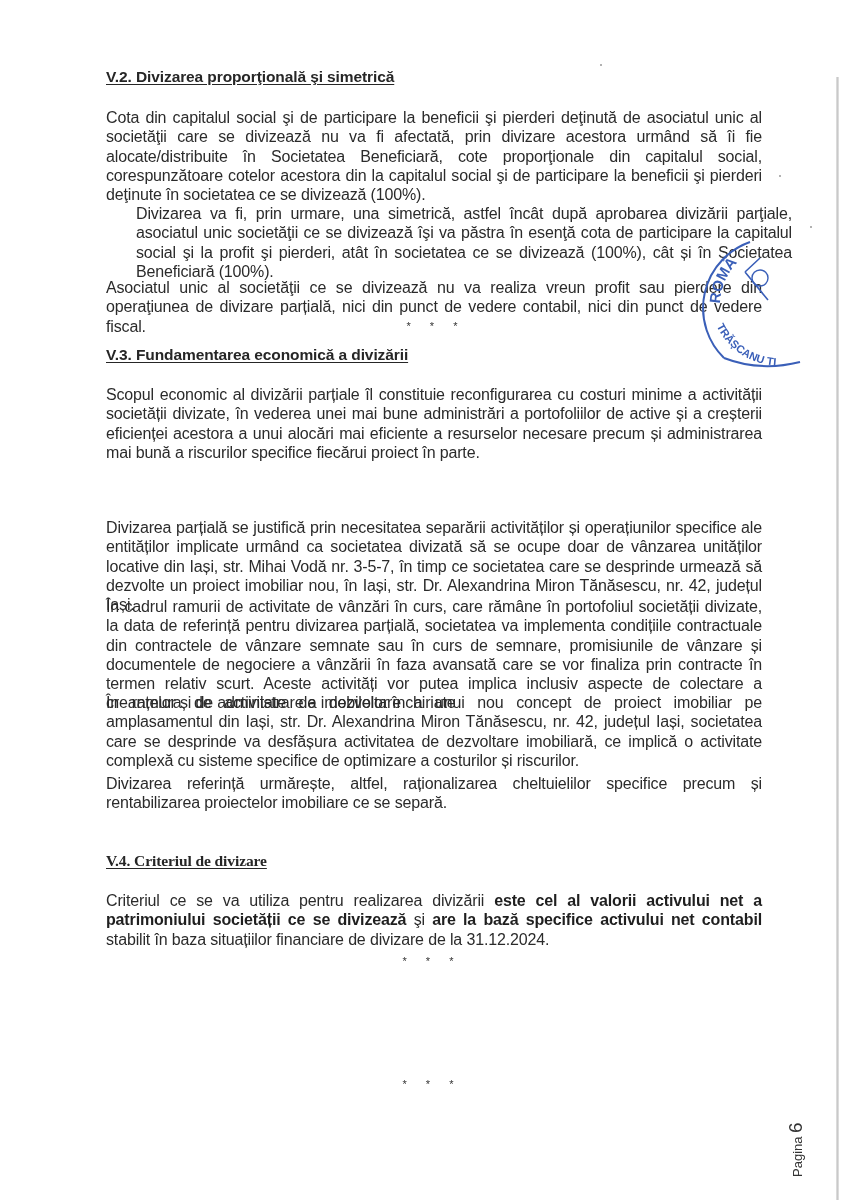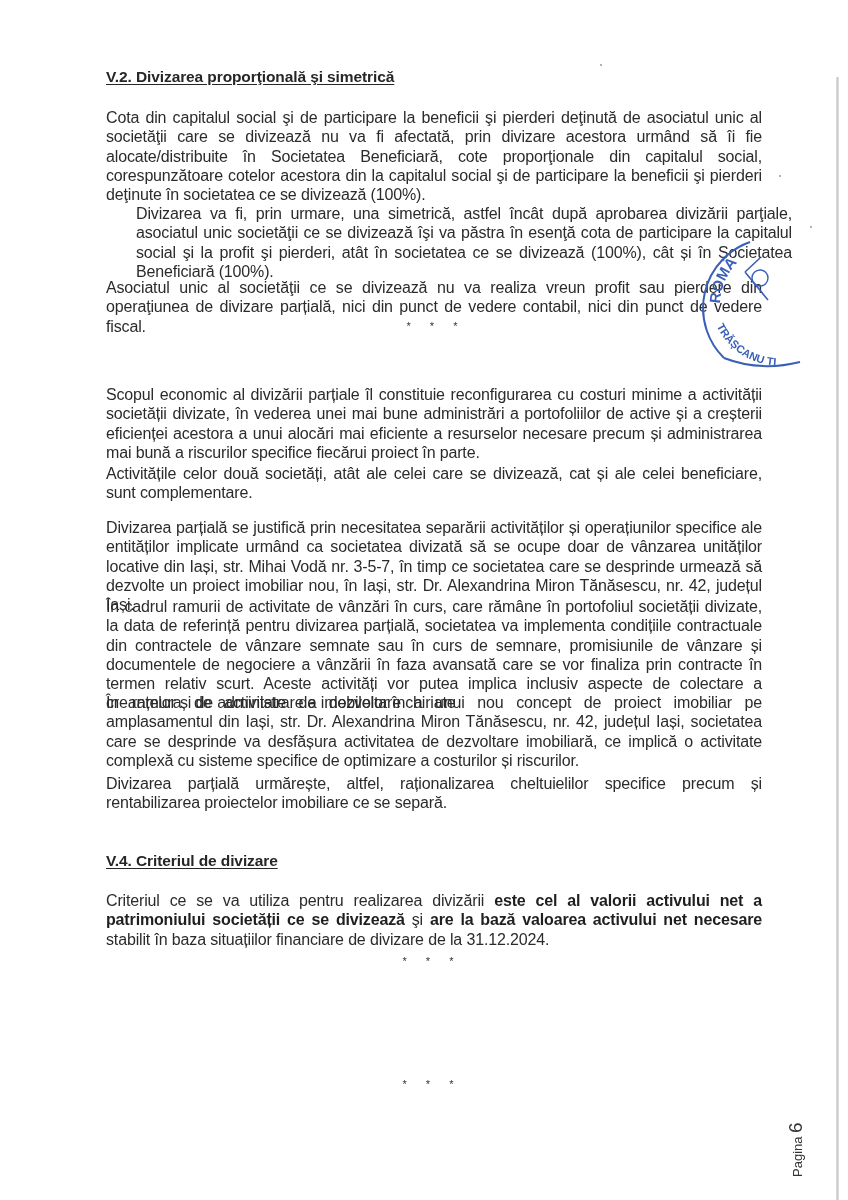--- a/index.html
+++ b/index.html
@@ -41,30 +41,30 @@
 
 <div class="page">
   <div class="right-edge"></div>
 
   <div class="blk heading" style="top:66px;">V.2. Divizarea proporţională şi simetrică</div>
   <div class="blk para" style="top:106px;">Cota din capitalul social şi de participare la beneficii şi pierderi deţinută de asociatul unic al societăţii care se divizează nu va fi afectată, prin divizare acestora urmând să îi fie alocate/distribuite în Societatea Beneficiară, cote proporţionale din capitalul social, corespunzătoare cotelor acestora din la capitalul social şi de participare la beneficii şi pierderi deţinute în societatea ce se divizează (100%).</div>
   <div class="blk para" style="top:202px;margin-left:30px;">Divizarea va fi, prin urmare, una simetrică, astfel încât după aprobarea divizării parţiale, asociatul unic societăţii ce se divizează îşi va păstra în esenţă cota de participare la capitalul social şi la profit şi pierderi, atât în societatea ce se divizează (100%), cât și în Societatea Beneficiară (100%).</div>
   <div class="blk para" style="top:276px;">Asociatul unic al societăţii ce se divizează nu va realiza vreun profit sau pierdere din operaţiunea de divizare parțială, nici din punct de vedere contabil, nici din punct de vedere fiscal.</div>
   <div class="stars" style="left:386px; top:318px;">* * *</div>
 
+  <div class="blk heading" style="top:344px;">V.3. Fundamentarea economică a divizării</div>
   <div class="blk para" style="top:383px;">Scopul economic al divizării parțiale îl constituie reconfigurarea cu costuri minime a activității societății divizate, în vederea unei mai bune administrări a portofoliilor de active și a creșterii eficienței acestora a unui alocări mai eficiente a resurselor necesare precum și administrarea mai bună a riscurilor specifice fiecărui proiect în parte.</div>
-  <div class="blk para" style="top:462px;">Activitățile celor două societăți, atât ale celei care se divizează, cat și ale celei beneficiare, sunt complementare.</div>
   <div class="blk para" style="top:516px;">Divizarea parțială se justifică prin necesitatea separării activităților și operațiunilor specifice ale entităților implicate urmând ca societatea divizată să se ocupe doar de vânzarea unităților locative din Iași, str. Mihai Vodă nr. 3-5-7, în timp ce societatea care se desprinde urmează să dezvolte un proiect imobiliar nou, în Iași, str. Dr. Alexandrina Miron Tănăsescu, nr. 42, județul Iași.</div>
   <div class="blk para" style="top:595px;">În cadrul ramurii de activitate de vânzări în curs, care rămâne în portofoliul societății divizate, la data de referință pentru divizarea parțială, societatea va implementa condițiile contractuale din contractele de vânzare semnate sau în curs de semnare, promisiunile de vânzare și documentele de negociere a vânzării în faza avansată care se vor finaliza prin contracte în termen relativ scurt. Aceste activități vor putea implica inclusiv aspecte de colectare a creanțelor și de administrare a imobilelor închiriate</div>
   <div class="blk para" style="top:691px;">În ramura de activitate de dezvoltare a unui nou concept de proiect imobiliar pe amplasamentul din Iași, str. Dr. Alexandrina Miron Tănăsescu, nr. 42, județul Iași, societatea care se desprinde va desfășura activitatea de dezvoltare imobiliară, ce implică o activitate complexă cu sisteme specifice de optimizare a costurilor și riscurilor.</div>
-  <div class="blk para" style="top:772px;">Divizarea parțială urmărește, altfel, raționalizarea cheltuielilor specifice precum și rentabilizarea proiectelor imobiliare ce se separă.</div>
+  <div class="blk para" style="top:772px;">Divizarea referință urmărește, altfel, raționalizarea cheltuielilor specifice precum și rentabilizarea proiectelor imobiliare ce se separă.</div>
 
-  <div class="blk heading" style="top:850px;">V.4. Criteriul de divizare</div>
+  <div class="blk heading" style="top:850px;font-family:Liberation Serif, serif;">V.4. Criteriul de divizare</div>
   <div class="blk para" style="top:889px;">
-    <span>Criteriul ce se va utiliza pentru realizarea divizării </span><b>este cel al valorii activului net a patrimoniului societății ce se divizează</b><span> şi </span><b>are la bază valoarea activului net necesare</b><span> stabilit în baza situațiilor financiare de divizare de la 31.12.2024.</span>
+    <span>Criteriul ce se va utiliza pentru realizarea divizării </span><b>este cel al valorii activului net a patrimoniului societății ce se divizează</b><span> şi </span><b>are la bază specifice activului net contabil</b><span> stabilit în baza situațiilor financiare de divizare de la 31.12.2024.</span>
   </div>
   <div class="stars" style="left:382px; top:953px;">* * *</div>
 
   <div class="stars" style="left:382px; top:1076px;">* * *</div>
 
   <div class="stamp">
     <svg width="118" height="132" viewBox="0 0 118 132">
       <defs>
         <path id="arcTop" d="M 30 70 A 62 62 0 0 1 70 8"></path>
         <path id="arcBot" d="M 20 62 A 70 70 0 0 0 100 125"></path>

